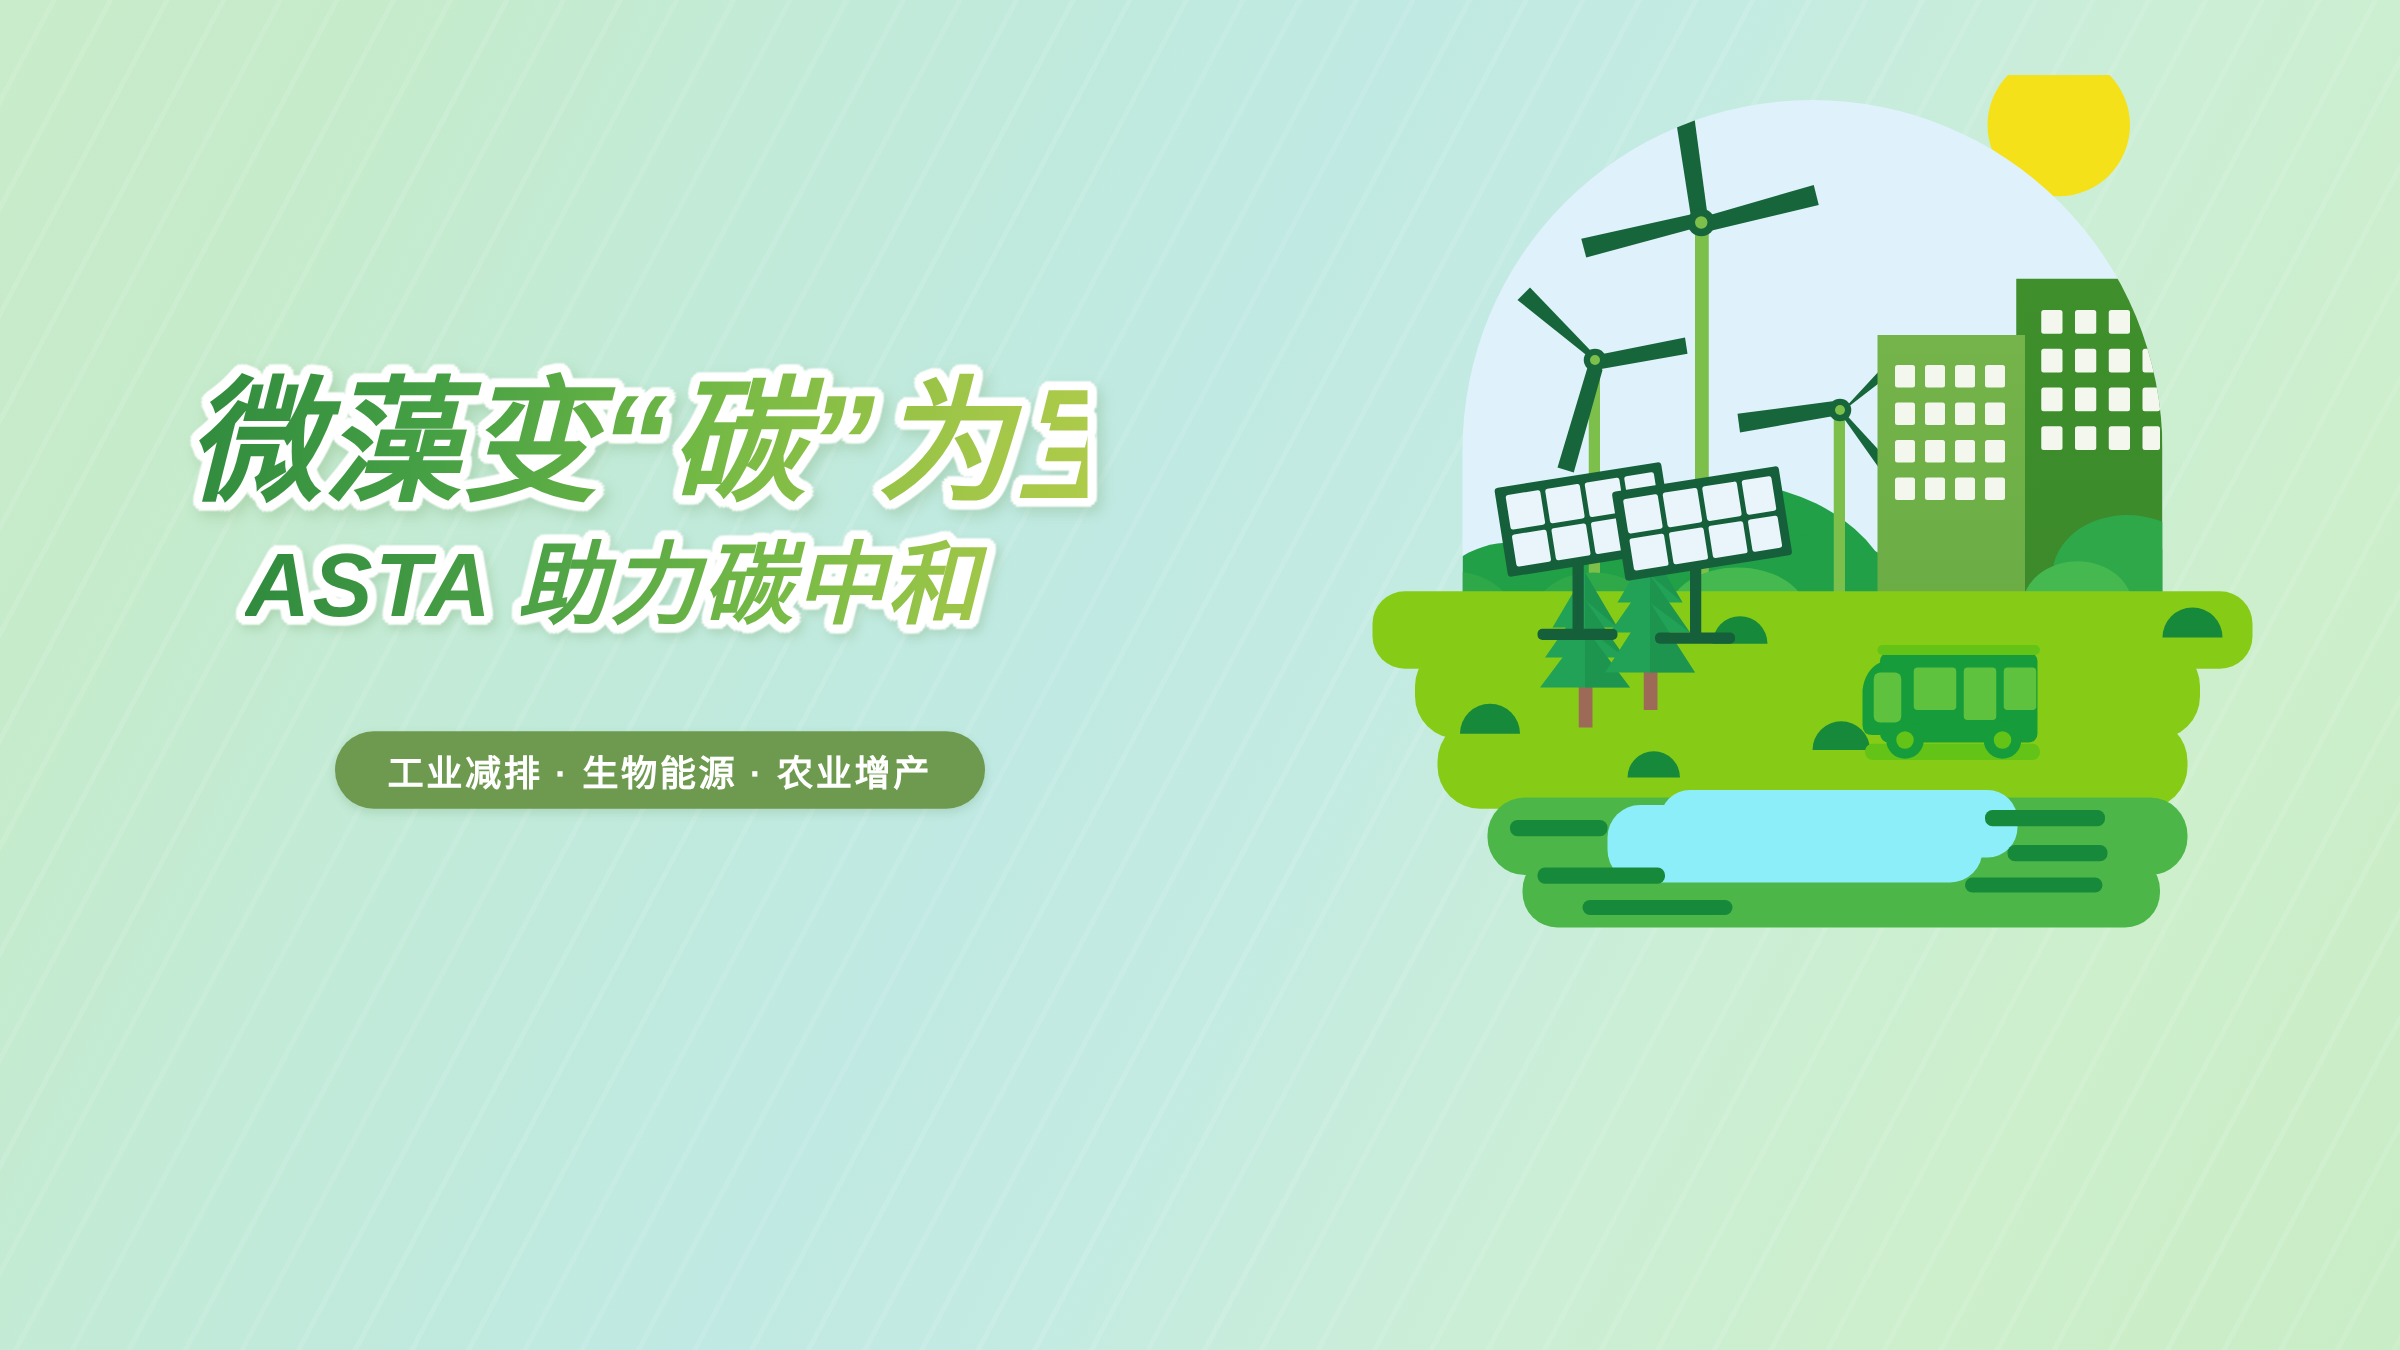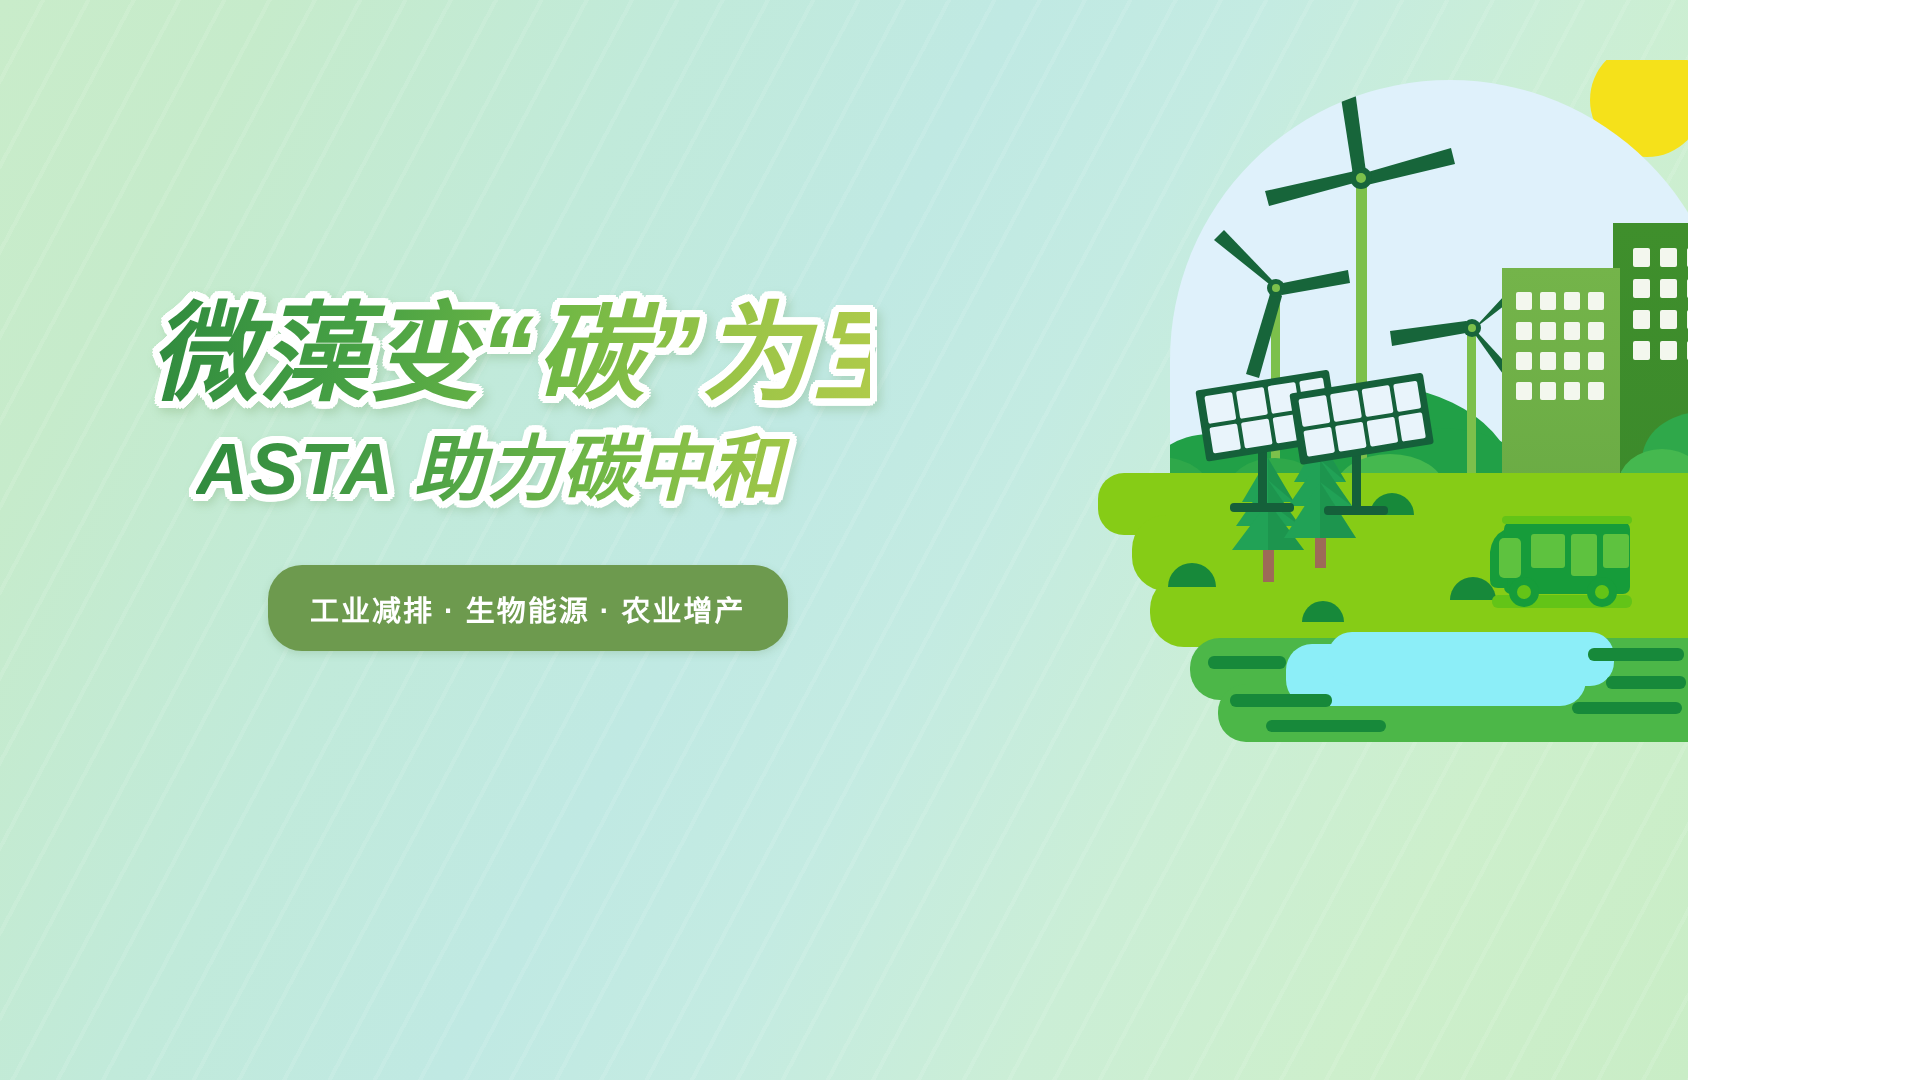--- a/index.html
+++ b/index.html
@@ -7,21 +7,21 @@
     margin: 0;
     padding: 0;
     background: #ffffff;
   }
   body {
     font-family: "Liberation Sans", "DejaVu Sans", sans-serif;
   }
 
   .banner {
     position: relative;
-    width: 1688px;
+    width: 1920px;
     height: 1080px;
     overflow: hidden;
     background: linear-gradient(118deg,
                 #c9ecca 0%,
                 #c6ebcb 12%,
                 #c1eada 30%,
                 #c0e9e3 45%,
                 #c4ebe2 56%,
                 #cbeed6 70%,
                 #cdefcc 84%,
@@ -90,22 +90,22 @@
       drop-shadow(0 3px 0 #ffffff) drop-shadow(0 -3px 0 #ffffff)
       drop-shadow(2px 2px 0 #ffffff) drop-shadow(-2px -2px 0 #ffffff)
       drop-shadow(2px -2px 0 #ffffff) drop-shadow(-2px 2px 0 #ffffff)
       drop-shadow(3px 4px 4px rgba(90,140,70,0.20));
   }
 
   .tagline-pill {
     display: inline-flex;
     align-items: center;
     justify-content: center;
-    margin: 44px 0 0 118px;
-    padding: 12px 42px;
+    margin: 64px 0 0 118px;
+    padding: 0 42px;
     height: 62px;
     border-radius: 34px;
     background: #6d9a4e;
     color: #ffffff;
     font-size: 29px;
     font-weight: 700;
     letter-spacing: 2px;
     white-space: nowrap;
     box-shadow: 0 3px 8px rgba(80,120,60,0.18);
   }

